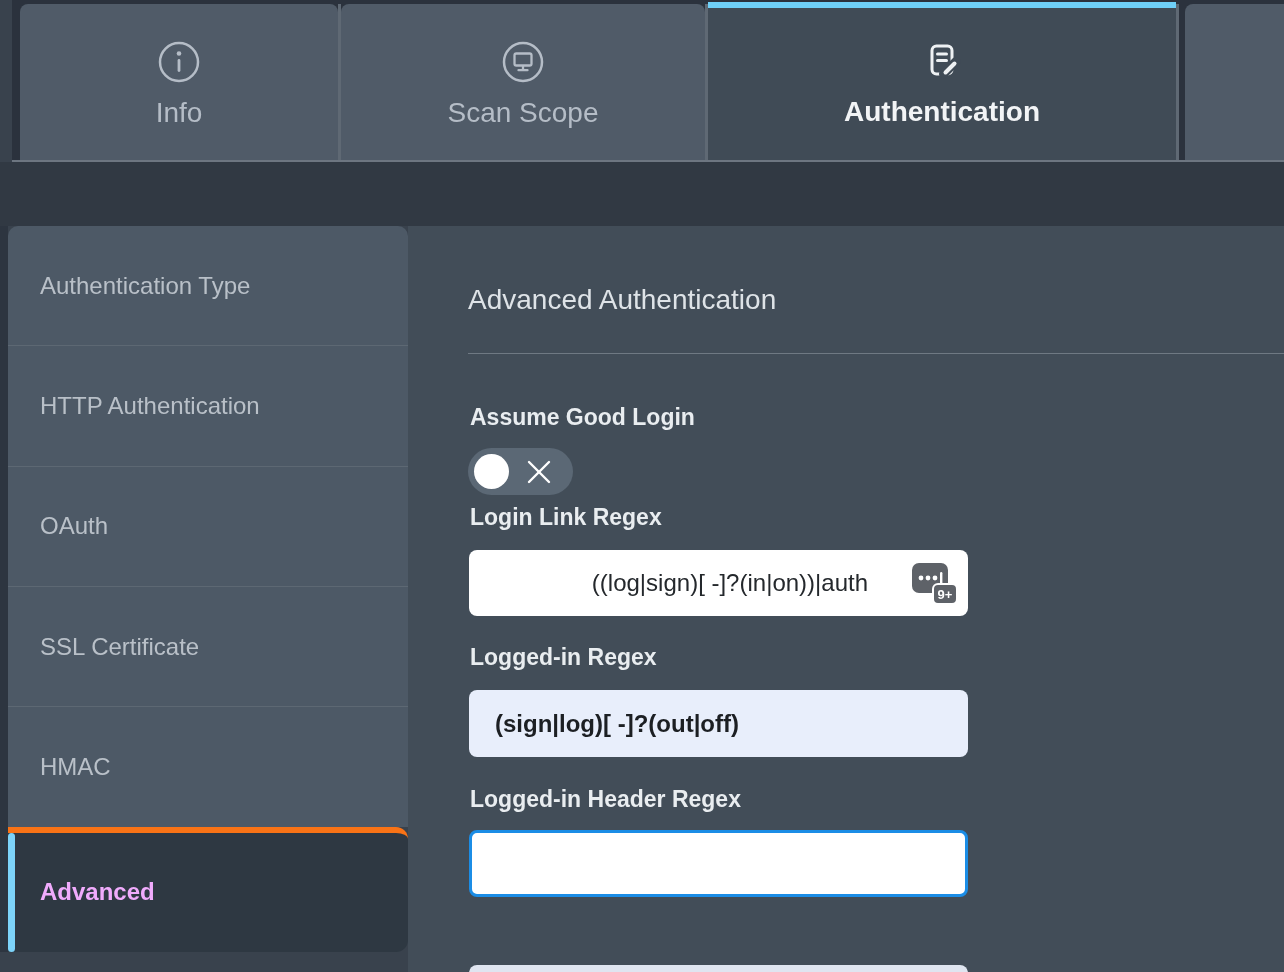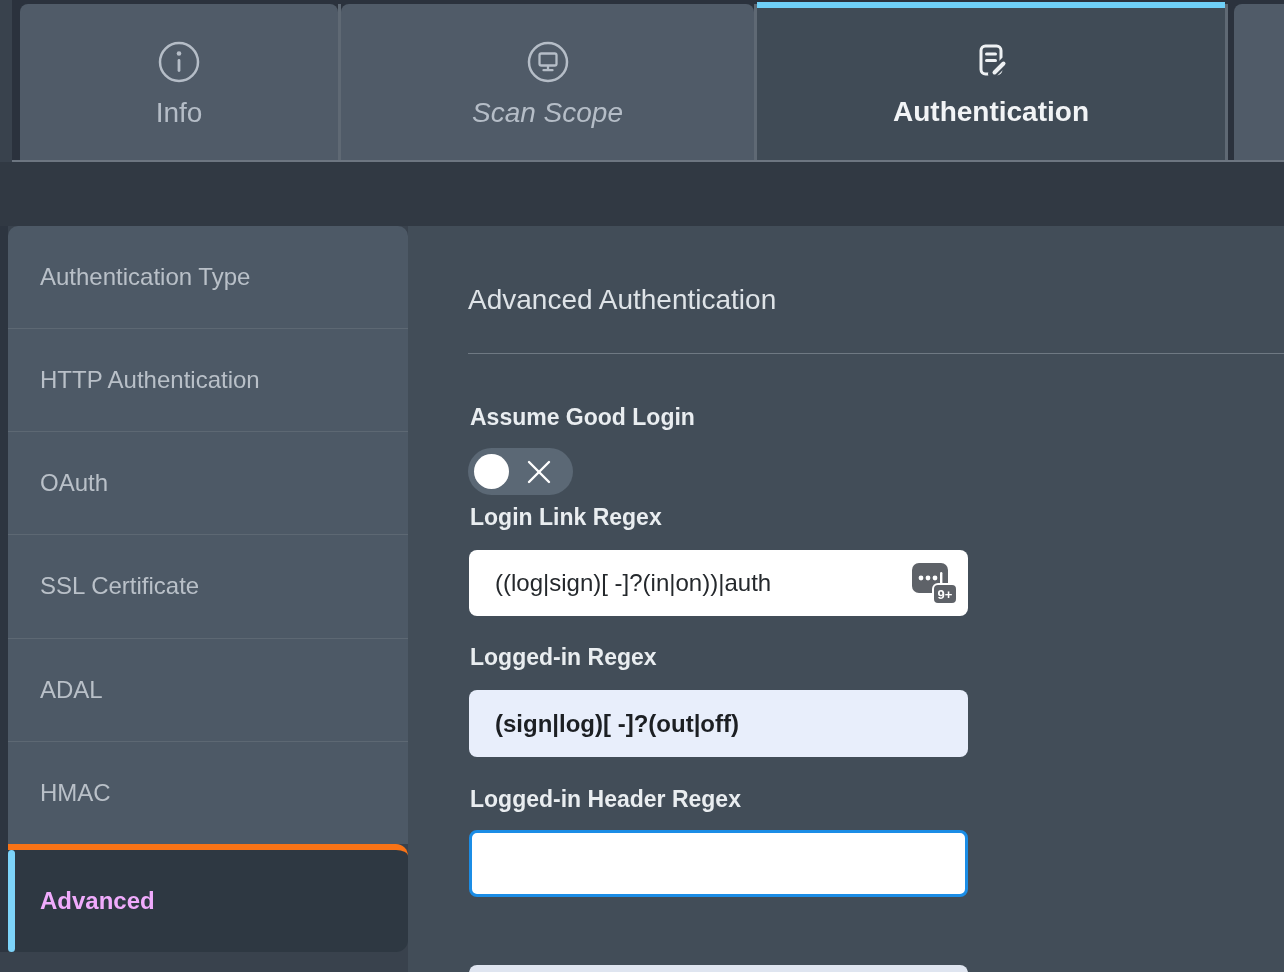--- a/index.html
+++ b/index.html
@@ -17,21 +17,21 @@
   }
   .tab{
     margin-top:4px;display:flex;flex-direction:column;
     align-items:center;justify-content:center;gap:12px;
     background:#505b68;border-radius:8px 8px 0 0;
     color:#b5bdc7;font-size:28px;cursor:pointer;position:relative;
   }
   .tab-spacer{width:8px;}
   .tab-sep{width:3px;margin-top:4px;background:#5f6974;}
   .tab.t-info{width:318px;}
-  .tab.t-scan{width:413px;font-style:italic;}
+  .tab.t-scan{width:364px;}
   .tab.t-auth{width:468px;margin-top:2px;border-radius:0;background:#404b56;}
   .tab.t-auth .tab-label{color:#f2f4f6;font-weight:600;}
   .active-bar{position:absolute;top:0;left:0;right:0;height:6px;background:#6fd0f8;}
   .tab.t-partial{flex:1;margin-left:6px;border-radius:8px 0 0 0;}
   .tab-icon{height:50px;display:flex;align-items:flex-end;}
   
   .subheader{position:absolute;top:162px;left:0;width:1284px;height:64px;background:#313943;}
   
   .content{position:absolute;top:226px;left:0;width:1284px;height:746px;background:#39424d;}
   .gutter{position:absolute;left:0;top:0;width:8px;height:726px;background:#2d3540;}
@@ -78,21 +78,21 @@
   .w2{top:464px;height:67px;}
   .w3{top:604px;height:67px;}
   .w4{top:739px;height:40px;}
   .inp{
     width:100%;height:100%;box-sizing:border-box;border:none;outline:none;
     border-radius:8px;background:#ffffff;color:#24282c;
     font-size:24px;font-family:"Liberation Sans","DejaVu Sans",sans-serif;
     padding:0 26px;
   }
   .inp.filled{background:#e8eefb;color:#1c1f23;font-weight:bold;}
-  .inp.with-icon{padding-right:100px;}
+  .inp.with-icon{padding-right:100px;text-align:right;}
   .inp.focused{border:3px solid #1b8de6;}
   .partial-input{width:100%;height:100%;background:#dfe5f0;border-radius:8px;}
   
   .ext-icon{position:absolute;right:10px;top:13px;width:48px;height:42px;cursor:pointer;}
   .ext-main{
     position:absolute;left:2px;top:0;width:36px;height:30px;
     background:#5e6268;border-radius:7px;display:flex;align-items:center;justify-content:center;
   }
   .ext-badge{
     position:absolute;right:0;bottom:0;width:26px;height:22px;
@@ -211,22 +211,19 @@
     <div class="side-item">
       <span>HTTP Authentication</span>
     </div>
     <div class="side-item">
       <span>OAuth</span>
     </div>
     <div class="side-item">
       <span>SSL Certificate</span>
     </div>
     <div class="side-item">
-      <span>ADAL</span>
-    </div>
-    <div class="side-item">
       <span>HMAC</span>
     </div>
     <div class="side-item active">
       <span>Advanced</span>
     </div>
   </div>
 </div>
 
 </body></html>

